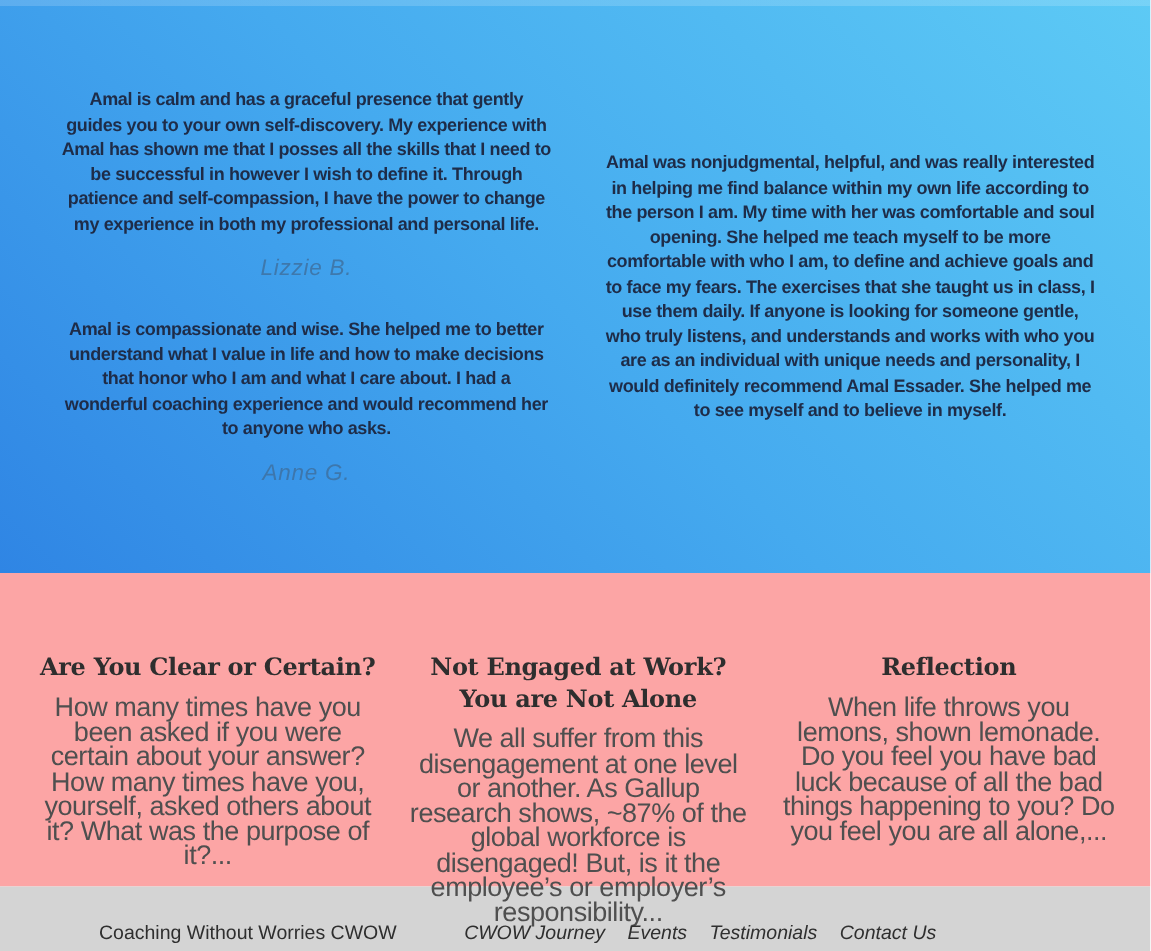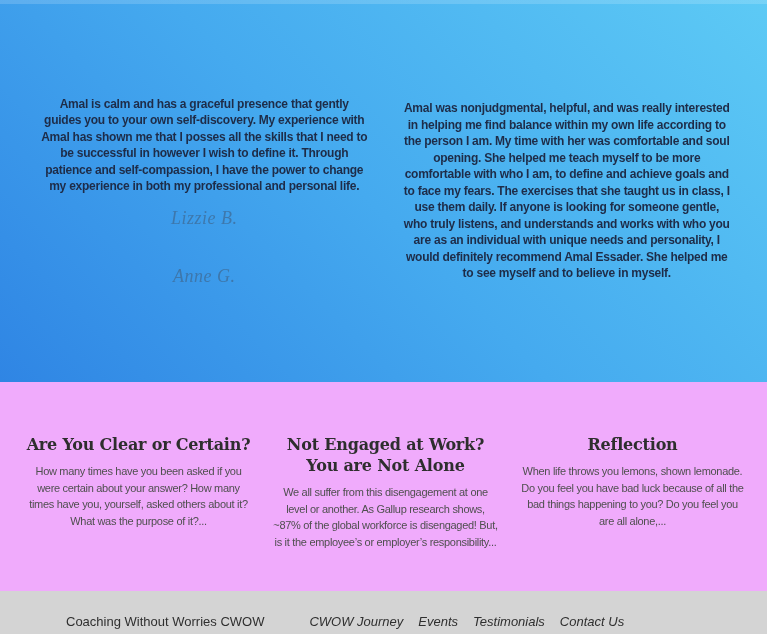--- a/index.html
+++ b/index.html
@@ -40,45 +40,45 @@
   }
   .hero-col.left{gap:24px;}
   .quote{
     margin:0;
     font-size:12px;line-height:16.5px;font-weight:600;
     letter-spacing:-0.25px;
     color:var(--hero-text);
   }
   .signature{
     margin:13px 0 0 0;
-    font-family:Liberation Serif, serif;font-style:italic;
-    font-size:18px;letter-spacing:.5px;
+    font-family:Liberation Sans, sans-serif;font-style:italic;
+    font-size:15px;letter-spacing:.5px;
     color:var(--signature);opacity:.8;
   }
 
   
   .posts{
     width:767px;height:209px;
-    background:#f0abfc;
+    background:#fca5a5;
     display:flex;gap:22px;
     padding:52px 22px 0 26px;
   }
   .post{flex:1;text-align:center;}
   .post-title{
     margin:0 0 8px 0;
     font-family:"DejaVu Serif","Liberation Serif",serif;
     font-weight:bold;
     font-size:16px;line-height:21px;
     letter-spacing:-0.2px;
     color:var(--post-title);
     cursor:pointer;
   }
   .post-excerpt{
     margin:0;
-    font-size:11px;line-height:16.5px;
+    font-size:18px;line-height:16.5px;
     letter-spacing:-0.3px;
     color:var(--post-text);
   }
 
   
   .footer{
     width:767px;height:61px;
     background:var(--footer-bg);
     display:flex;align-items:center;
     padding:0 30px 0 66px;
@@ -96,20 +96,21 @@
 </head>
 <body>
 
 <section class="hero">
   <div class="hero-col left">
     <div>
       <p class="quote">Amal is calm and has a graceful presence that gently guides you to your own self-discovery. My experience with Amal has shown me that I posses all the skills that I need to be successful in however I wish to define it. Through patience and self-compassion, I have the power to change my experience in both my professional and personal life.</p>
       <p class="signature">Lizzie B.</p>
     </div>
     <div>
+      <p class="quote">Amal is compassionate and wise. She helped me to better understand what I value in life and how to make decisions that honor who I am and what I care about. I had a wonderful coaching experience and would recommend her to anyone who asks.</p>
       <p class="signature">Anne G.</p>
     </div>
   </div>
   <div class="hero-col">
     <div>
       <p class="quote">Amal was nonjudgmental, helpful, and was really interested in helping me find balance within my own life according to the person I am. My time with her was comfortable and soul opening. She helped me teach myself to be more comfortable with who I am, to define and achieve goals and to face my fears. The exercises that she taught us in class, I use them daily. If anyone is looking for someone gentle, who truly listens, and understands and works with who you are as an individual with unique needs and personality, I would definitely recommend Amal Essader. She helped me to see myself and to believe in myself.</p>
     </div>
   </div>
 </section>
 

